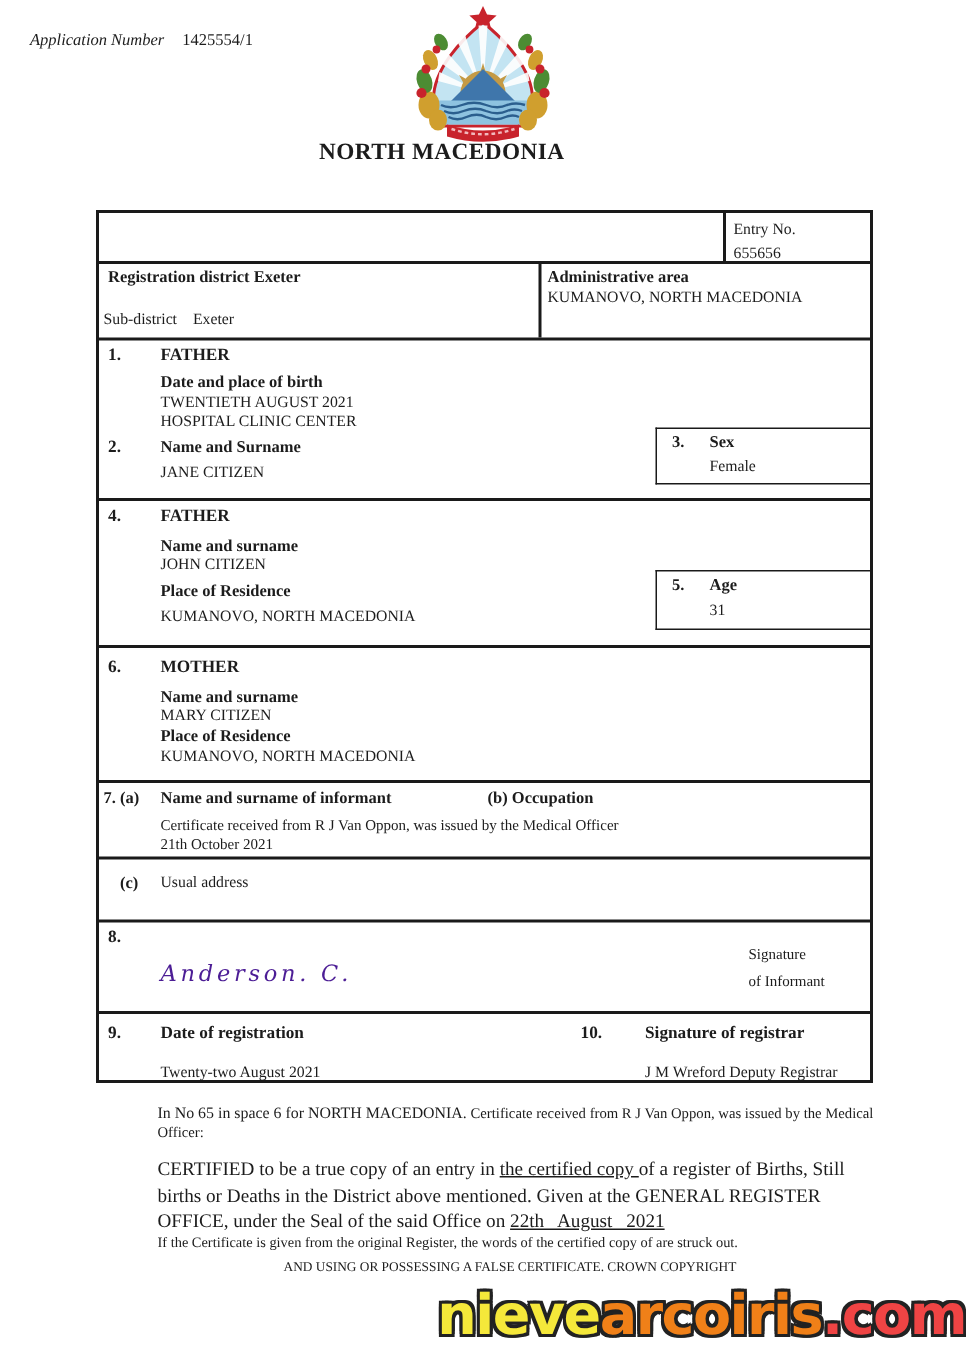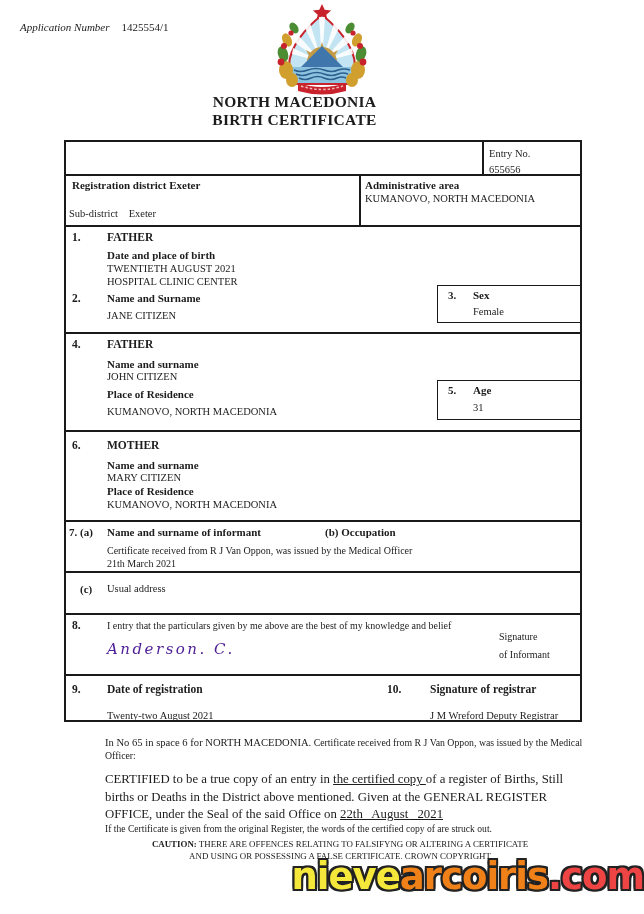--- a/index.html
+++ b/index.html
@@ -106,21 +106,20 @@
       <ellipse cx="82" cy="76" rx="6" ry="7" fill="#d09f2e"></ellipse>
     </g>
 
     <path d="M28 79 Q52 87 76 79 L76 87 Q52 94 28 87 Z" fill="#c8232c"></path>
     <path d="M31 82 Q52 89 73 82" stroke="#f2b9bd" stroke-width="1.6" fill="none" stroke-dasharray="2.5 2"></path>
   </svg>
 </div>
 
 <div class="abs title">
   <div>NORTH MACEDONIA</div>
-  <div>BIRTH CERTIFICATE</div>
 </div>
 
 <div class="abs tbl">
 
   <div class="hline" style="top:32px"></div>
   <div class="hline" style="top:83px"></div>
   <div class="hline" style="top:190px"></div>
   <div class="hline" style="top:288px"></div>
   <div class="hline" style="top:378px"></div>
   <div class="hline" style="top:429px"></div>
@@ -176,27 +175,26 @@
   <div class="abs b s115" style="left:41px; top:297px">MOTHER</div>
   <div class="abs lbl" style="left:41px; top:317px">Name and surname</div>
   <div class="abs s105" style="left:41px; top:330px">MARY CITIZEN</div>
   <div class="abs lbl" style="left:41px; top:343px">Place of Residence</div>
   <div class="abs s105" style="left:41px; top:357px">KUMANOVO, NORTH MACEDONIA</div>
 
   <div class="abs b s11" style="left:3px; top:384px">7. (a)</div>
   <div class="abs lbl" style="left:41px; top:384px">Name and surname of informant</div>
   <div class="abs lbl" style="left:259px; top:384px">(b) Occupation</div>
   <div class="abs" style="left:41px; top:403px; font-size:10px">Certificate received from R J Van Oppon, was issued by the Medical Officer</div>
-  <div class="abs" style="left:41px; top:416px; font-size:10px">21th March 2021</div>
+  <div class="abs" style="left:41px; top:416px; font-size:10px">21th October 2021</div>
 
   <div class="abs b s11" style="left:14px; top:441px">(c)</div>
   <div class="abs s105" style="left:41px; top:441px">Usual address</div>
 
   <div class="abs b s115" style="left:6px; top:477px">8.</div>
-  <div class="abs" style="left:41px; top:478px; font-size:10px">I entry that the particulars given by me above are the best of my knowledge and belief</div>
   <div class="abs script-sig" style="left:41px; top:498px">Anderson. C.</div>
   <div class="abs" style="left:433px; top:489px; font-size:10px">Signature</div>
   <div class="abs" style="left:433px; top:507px; font-size:10px">of Informant</div>
 
   <div class="abs b s115" style="left:6px; top:541px">9.</div>
   <div class="abs b s115" style="left:41px; top:541px">Date of registration</div>
   <div class="abs s105" style="left:41px; top:568px">Twenty-two August 2021</div>
   <div class="abs b s115" style="left:321px; top:541px">10.</div>
   <div class="abs b s115" style="left:364px; top:541px">Signature of registrar</div>
   <div class="abs s105" style="left:364px; top:568px">J M Wreford Deputy Registrar</div>
@@ -207,21 +205,18 @@
   <span>  Certificate received from R J Van Oppon, was issued by the Medical Officer:</span>
 </div>
 
 <div class="abs certified">
   <span>CERTIFIED to be a true copy of an entry in </span><span class="u">the certified copy </span><span>of a register of Births, Still births or Deaths in the District above mentioned. Given at the GENERAL REGISTER OFFICE, under the Seal of the said Office on </span><span class="u wide">22th August 2021</span>
 </div>
 
 <div class="abs orig-note">If the Certificate is given from the original Register, the words of the certified copy of are struck out.</div>
 
 <div class="abs caution">
-  <div>
-    <span class="b">CAUTION:</span><span> THERE ARE OFFENCES RELATING TO FALSIFYNG OR ALTERING A CERTIFICATE</span>
-  </div>
   <div>AND USING OR POSSESSING A FALSE CERTIFICATE. CROWN COPYRIGHT</div>
 </div>
 
 <div class="abs watermark">
   <span id="wm1" style="color: rgb(245, 232, 58);">nieve</span><span id="wm2" style="color: rgb(240, 128, 24);">arcoiris</span><span id="wm3" style="color: #ef4444;">.com</span>
 </div>
 
 </body></html>

